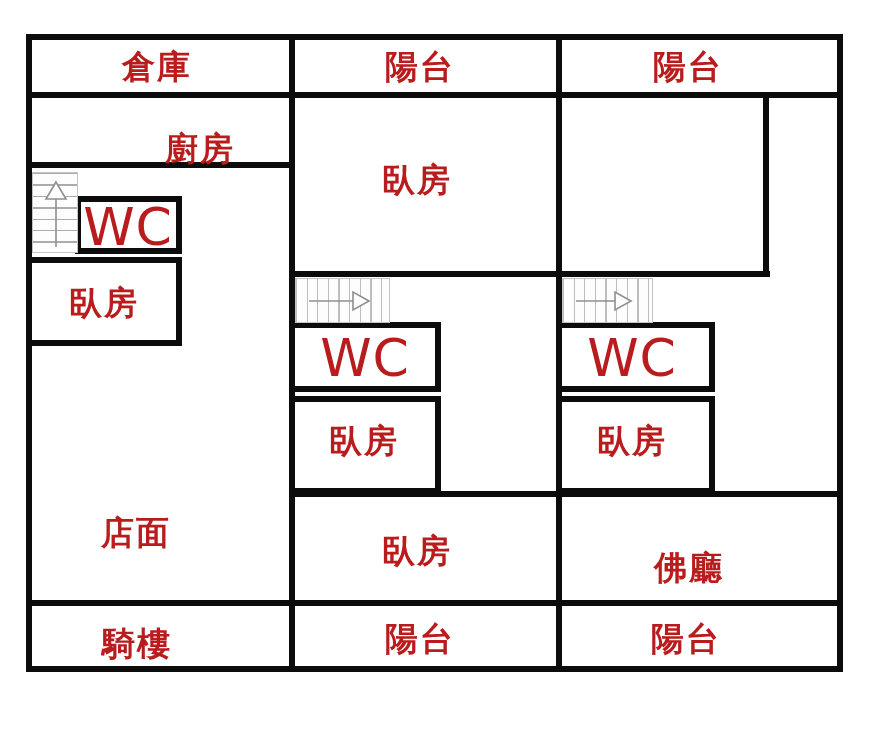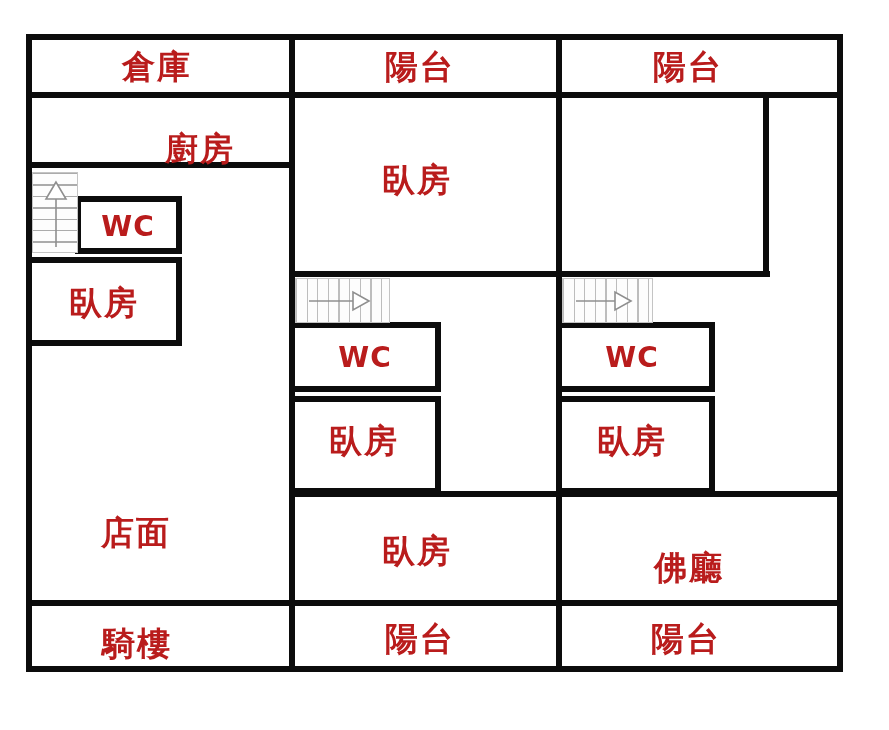--- a/index.html
+++ b/index.html
@@ -37,22 +37,22 @@
     position:absolute;
     transform:translate(-50%,-50%);
     color:#b91c1c;
     font-size:33px;
     font-weight:700;
     letter-spacing:2px;
     white-space:nowrap;
     line-height:1;
   }
   .label.wc{
-    font-size:28px;
-    font-weight:700;
+    font-size:52px;
+    font-weight:400;
     letter-spacing:1px;
   }
 </style>
 </head>
 <body>
 
 <div class="stage" style="background: rgb(255, 255, 255);">
 
   <div class="wall" style="left: 26px; top: 34px; width: 817px; height: 6px; background: rgb(12, 12, 12);"></div>
   <div class="wall" style="left: 26px; top: 666px; width: 817px; height: 6px; background: rgb(12, 12, 12);"></div>

